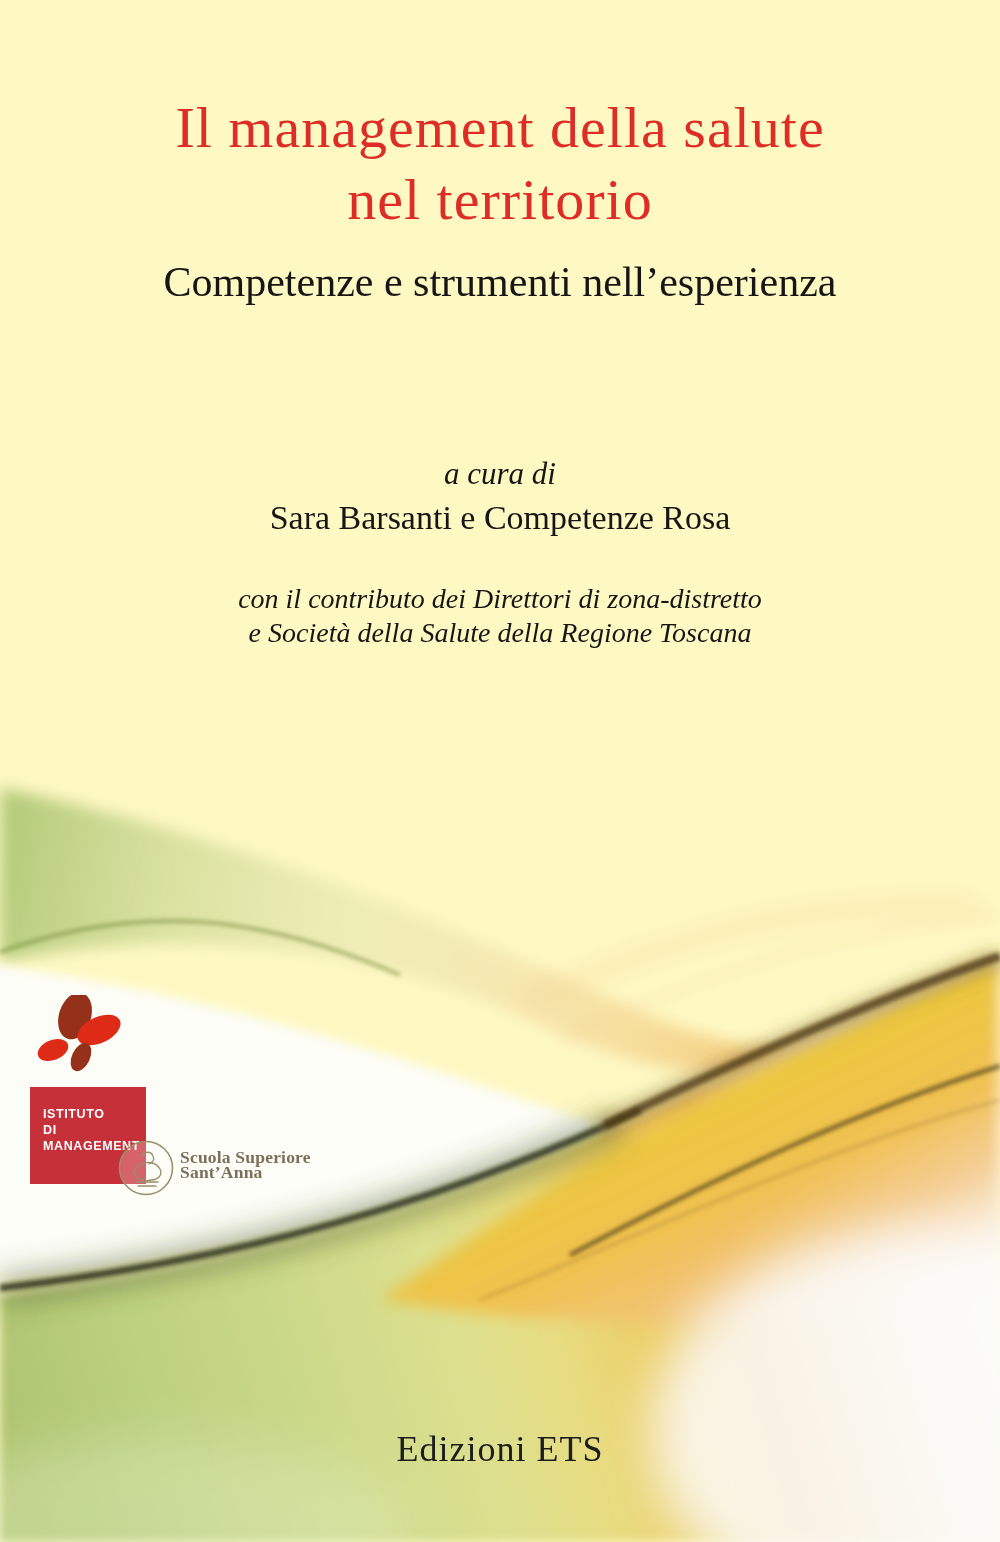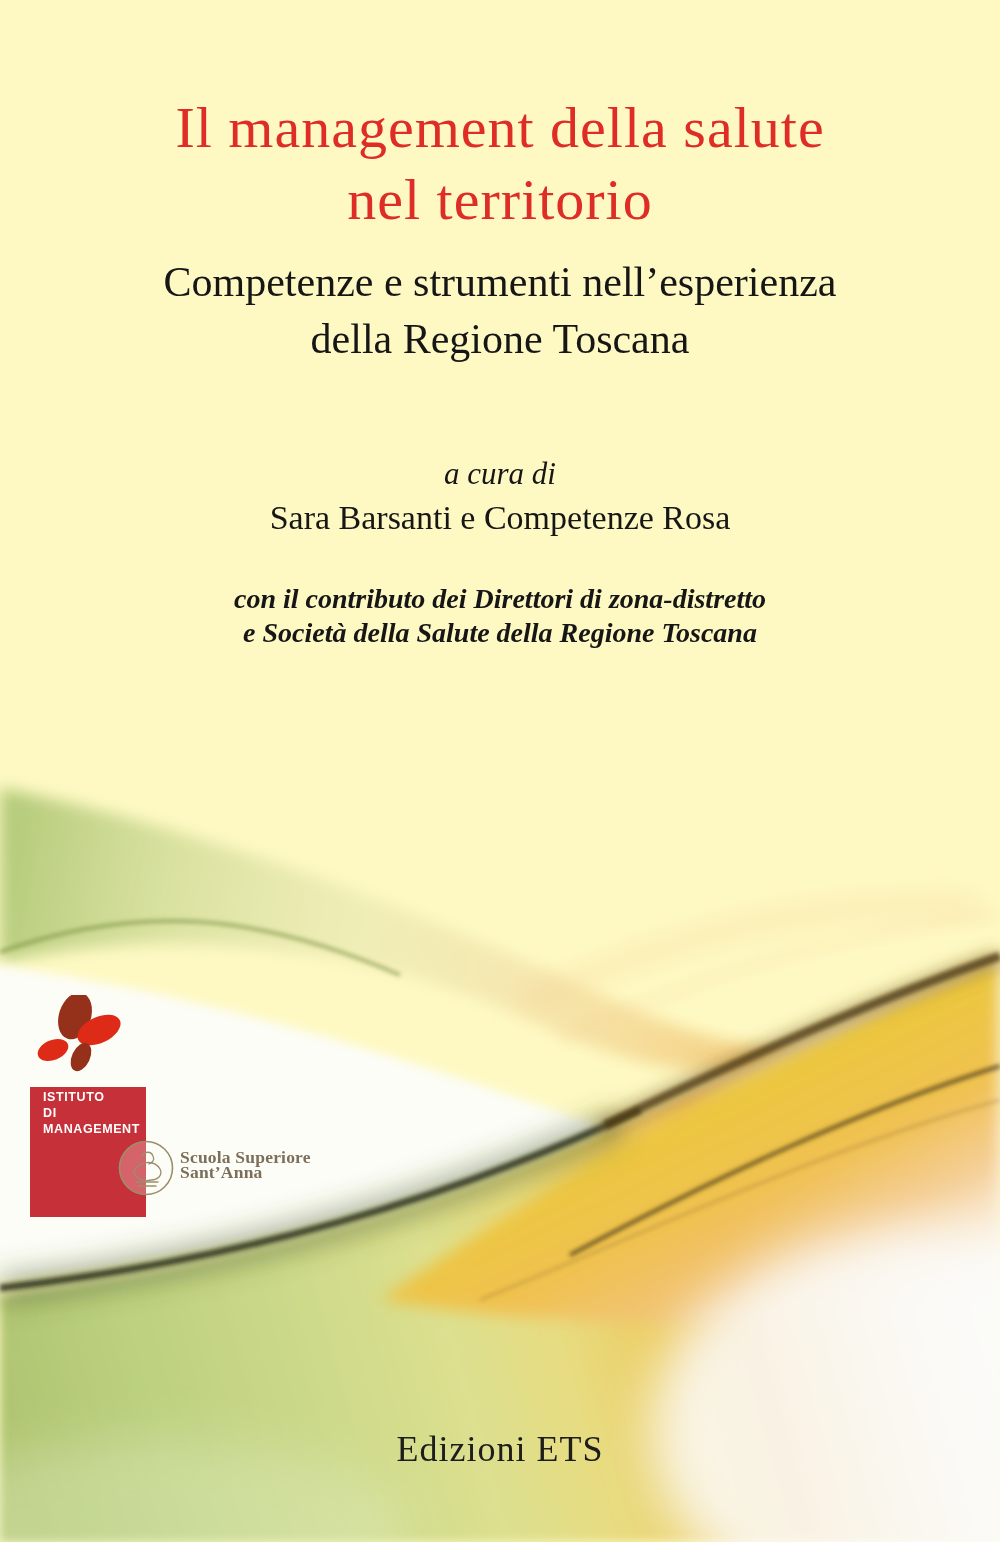--- a/index.html
+++ b/index.html
@@ -19,29 +19,29 @@
     overflow:hidden;
     font-family:"Liberation Serif", serif;
   }
   .art{position:absolute;left:0;top:0;width:1000px;height:1542px;}
   .textcol{position:absolute;left:0;right:0;text-align:center;color:var(--ink);}
   .title{top:92px;color:var(--title-red);font-size:58px;line-height:72px;font-weight:500;letter-spacing:1px;}
   .subtitle{top:254px;font-size:42px;line-height:57px;font-weight:500;}
   .editors{top:456px;}
   .editors .prefix{font-style:italic;font-size:31px;line-height:36px;}
   .editors .names{font-size:34px;line-height:40px;margin-top:6px;}
-  .contribution{top:582px;font-style:italic;font-size:28px;line-height:34px;font-weight:bold;}
+  .contribution{top:582px;font-style:italic;font-size:28px;line-height:34px;}
   .publisher{top:1428px;font-size:36px;line-height:42px;letter-spacing:1px;color:#1d1d1b;}
 
   .logo-group{position:absolute;left:0;top:0;}
   .butterfly{position:absolute;left:33px;top:995px;}
   .badge{
-    position:absolute;left:30px;top:1087px;width:116px;height:130px;
+    position:absolute;left:30px;top:1087px;width:116px;height:97px;
     background:var(--logo-red);
-    box-sizing:border-box;padding:2px 8px 0 13px;
+    box-sizing:border-box;padding:19px 8px 0 13px;
   }
   .badge .bline{
     color:#fff;font-family:"Liberation Sans", sans-serif;
     font-size:12.5px;line-height:16px;font-weight:bold;letter-spacing:.6px;
   }
   .crest{position:absolute;left:112px;top:1134px;}
   .school{
     position:absolute;left:180px;top:1150px;
     color:var(--school-text);
     font-size:17.5px;line-height:15px;font-weight:bold;
@@ -127,21 +127,20 @@
     <ellipse cx="910" cy="1430" rx="260" ry="200" fill="rgba(252,252,250,0.85)" filter="url(#f25)"></ellipse>
   </svg>
 
   <div class="textcol title">
     <div>Il management della salute</div>
     <div>nel territorio</div>
   </div>
 
   <div class="textcol subtitle">
     <div>Competenze e strumenti nell’esperienza</div>
-    <div>della Regione Toscana</div>
   </div>
 
   <div class="textcol editors">
     <div class="prefix">a cura di</div>
     <div class="names">Sara Barsanti e Competenze Rosa</div>
   </div>
 
   <div class="textcol contribution">
     <div>con il contributo dei Direttori di zona-distretto</div>
     <div>e Società della Salute della Regione Toscana</div>

